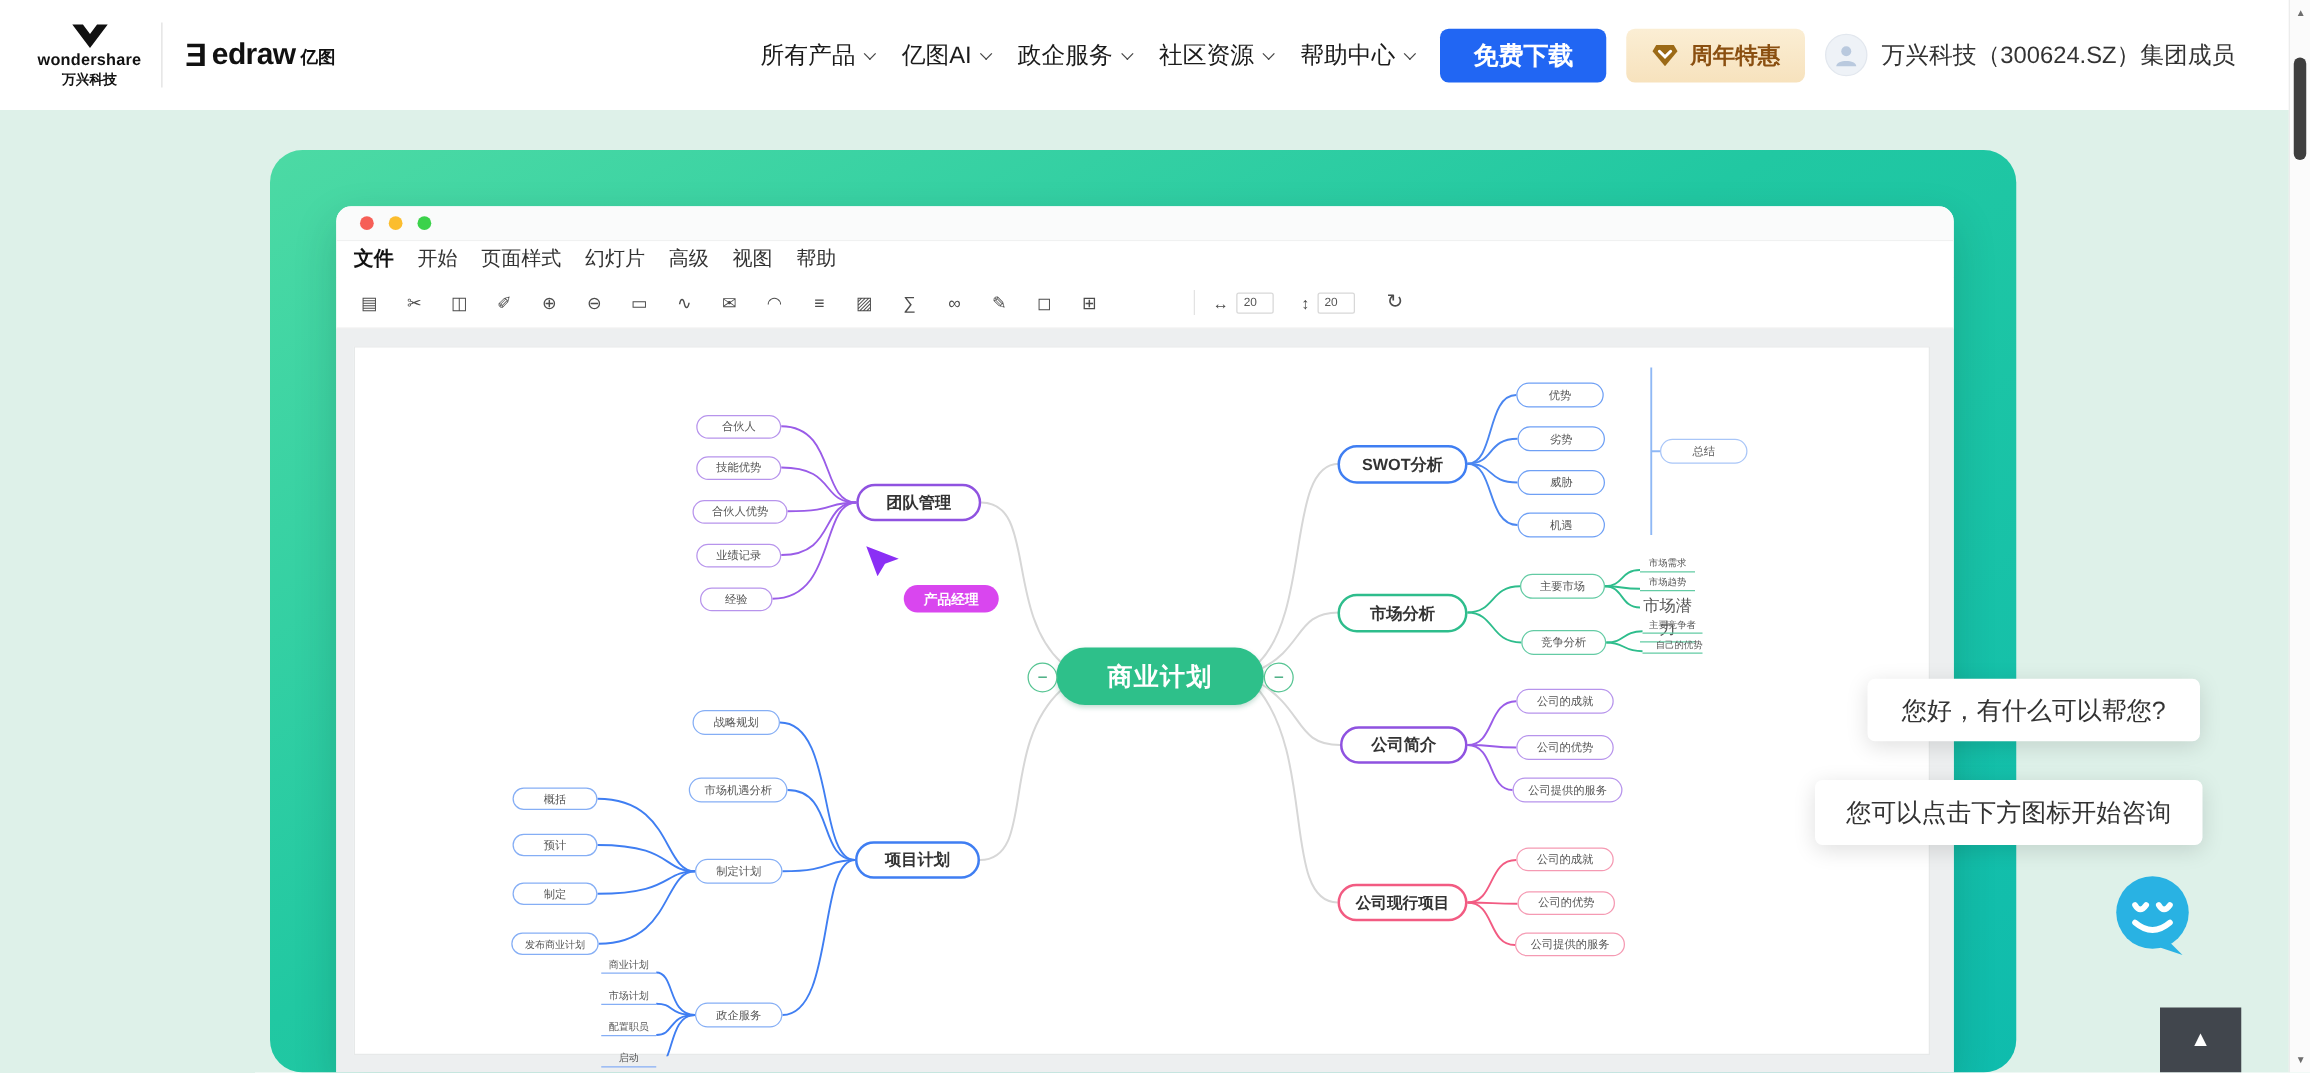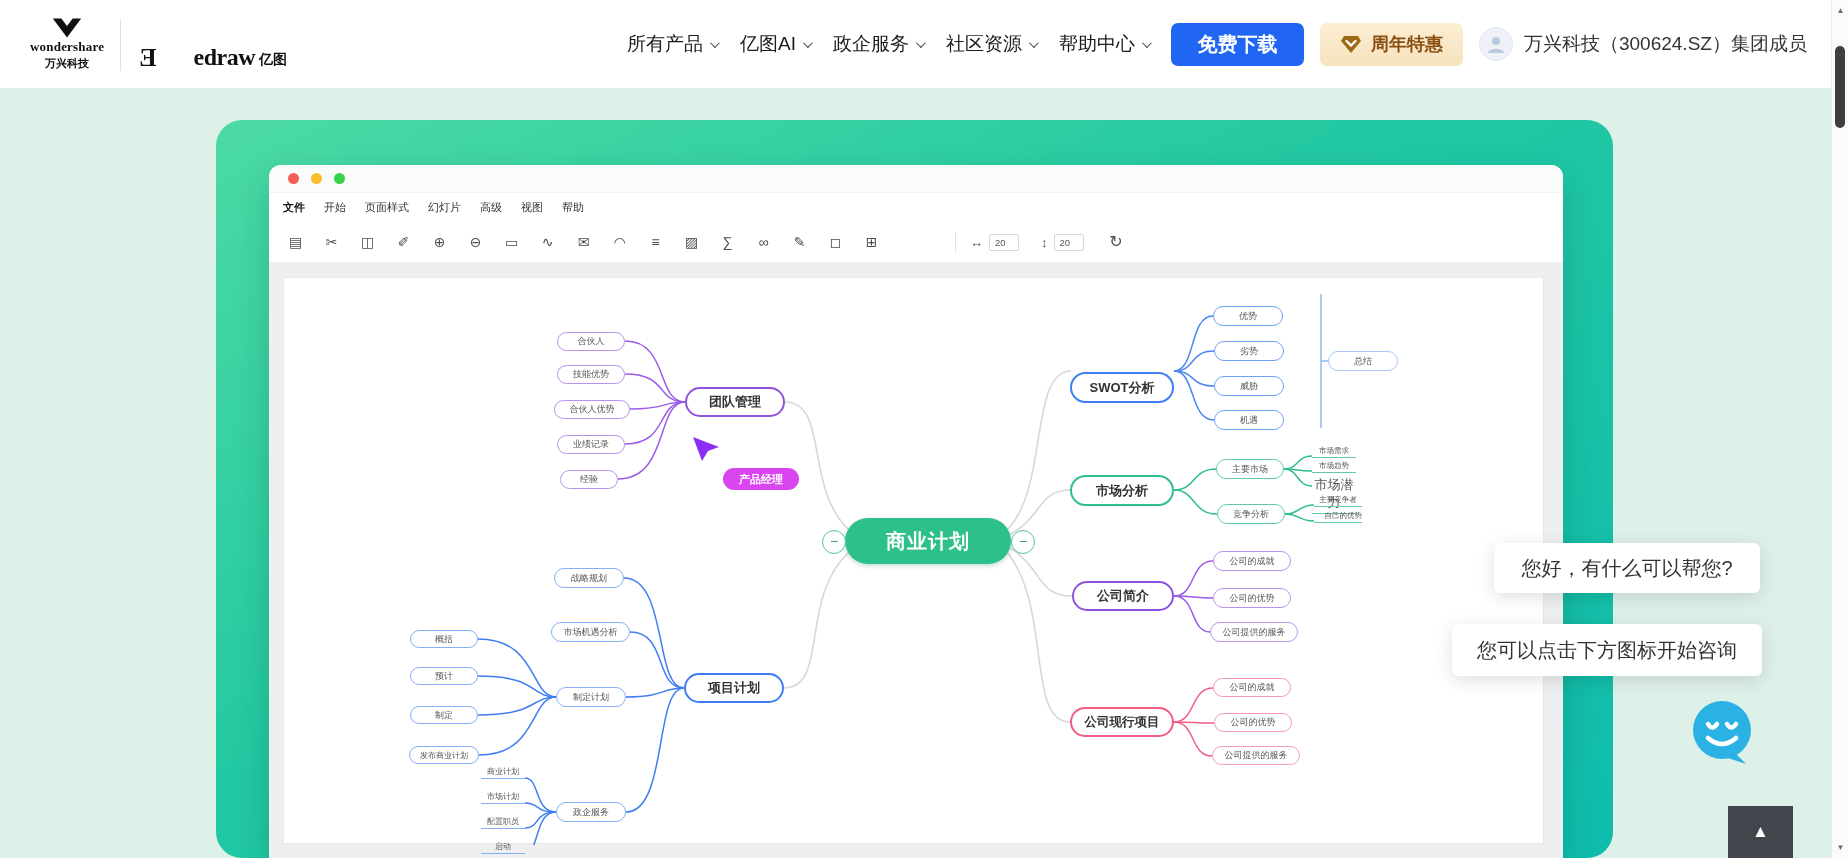--- a/index.html
+++ b/index.html
@@ -1,28 +1,28 @@
 <!DOCTYPE html>
 <html><head>
 <meta charset="utf-8">
 <style>
   * { margin:0; padding:0; box-sizing:border-box; }
   html,body { width:1848px; height:858px; overflow:hidden; }
   body { font-family:"Liberation Sans","DejaVu Sans",sans-serif; background:#def1e9; position:relative; }
 
   
   .header { position:absolute; left:0; top:0; width:1848px; height:88px; background:#ffffff; display:flex; align-items:center; z-index:5; }
-  .brand { display:flex; align-items:flex-end; margin-left:30px;font-family:Liberation Serif, serif; }
+  .brand { display:flex; align-items:center; margin-left:30px; }
   .ws-block { display:flex; flex-direction:column; align-items:center; }
   .ws-name { font-size:13px; font-weight:700; color:#111; letter-spacing:.2px; }
   .ws-cn { font-size:11px; font-weight:700; color:#111; margin-top:1px; }
   .brand-divider { width:1px; height:52px; background:#e0e0e0; margin:0 18px 0 16px; }
   .edraw-block { display:flex; align-items:center; gap:4px; }
   .edraw-mark { font-size:26px; font-weight:700; color:#111; line-height:1; }
-  .edraw-name { font-size:24px; font-weight:700; color:#111; letter-spacing:-.5px;margin-left:33px; }
+  .edraw-name { font-size:24px; font-weight:700; color:#111; letter-spacing:-.5px; }
   .edraw-cn { font-size:14px; font-weight:700; color:#111; margin-top:4px; }
 
   .nav { display:flex; align-items:center; gap:23px; margin-left:340px; }
   .nav-item { display:flex; align-items:center; gap:7px; font-size:19px; color:#1b1b1b; cursor:pointer; white-space:nowrap; }
   .chev { width:7px; height:7px; border:solid #444; border-width:0 1.5px 1.5px 0; transform:rotate(45deg) translateY(-2px); display:inline-block; }
 
   .download-btn { margin-left:22px; width:133px; height:43px; background:#2166f3; color:#fff; font-size:20px; font-weight:600; border:none; border-radius:7px; display:flex; align-items:center; justify-content:center; cursor:pointer; }
   .promo-badge { margin-left:16px; height:43px; padding:0 20px; background:linear-gradient(180deg,#fbeed4,#f7e2bd); border-radius:7px; display:flex; align-items:center; gap:9px; cursor:pointer; }
   .promo-text { font-size:18px; font-weight:700; color:#8a4f10; }
   .account { display:flex; align-items:center; gap:11px; margin-left:16px; }
@@ -30,21 +30,21 @@
   .account-name { font-size:19px; color:#333; white-space:nowrap; }
 
   
   .hero { position:absolute; left:216px; top:120px; width:1397px; height:738px; border-radius:26px; background:linear-gradient(150deg,#4cdaa4 0%,#21c8a2 45%,#0fbcad 100%); }
 
   
   .app-window { position:absolute; left:269px; top:165px; width:1294px; height:693px; background:#fff; border-radius:12px 12px 0 0; box-shadow:0 14px 34px rgba(0,40,30,.18); overflow:hidden; }
   .titlebar { height:28px; background:#fafbfb; border-bottom:1px solid #f0f1f1; display:flex; align-items:center; padding-left:19px; gap:12px; }
   .light { width:11px; height:11px; border-radius:50%; }
   .menubar { height:29px; display:flex; align-items:center; gap:19px; padding-left:14px; background:#fff; }
-  .menu-item { font-size:11px; color:#333; cursor:pointer; }
+  .menu-item { font-size:16px; color:#333; cursor:pointer; }
   .menu-item.active { font-weight:700; color:#111; }
   .toolbar { height:41px; display:flex; align-items:center; padding-left:16px; background:#fff; border-bottom:1px solid #ededed; }
   .tb-icon { width:21px; margin-right:15px; font-size:14px; color:#4d4d4d; text-align:center; cursor:pointer; line-height:1; }
   .tb-sep { width:1px; height:20px; background:#e3e3e3; margin:0 14px 0 58px; }
   .tb-spacing { display:flex; align-items:center; gap:6px; margin-right:22px; }
   .tb-sp-icon { font-size:13px; color:#4d4d4d; }
   .tb-input { width:30px; height:17px; border:1px solid #d8d8d8; border-radius:2px; font-size:9.5px; color:#555; padding-left:5px; font-family:inherit; }
   .canvas { position:absolute; left:0; top:98px; right:0; bottom:0; background:#edeff0; }
   .page { position:absolute; left:14px; top:14px; width:1261px; height:567px; background:#fff; border:1px solid #e7e9e9; }
 
@@ -278,21 +278,21 @@
         <div class="pill child-pill" style="left:272px;top:524px;width:70px;height:20px;border-color:#85aef5;">政企服务</div>
         <div class="pill child-pill" style="left:126px;top:352px;width:68px;height:18px;border-color:#85aef5;">概括</div>
         <div class="pill child-pill" style="left:126px;top:389px;width:68px;height:18px;border-color:#85aef5;">预计</div>
         <div class="pill child-pill" style="left:126px;top:428px;width:68px;height:18px;border-color:#85aef5;">制定</div>
         <div class="pill child-pill" style="left:125px;top:468px;width:70px;height:18px;border-color:#85aef5;font-size:8px;">发布商业计划</div>
         <div class="leaf" style="left:197px;top:488px;width:44px;border-color:#85aef5;">商业计划</div>
         <div class="leaf" style="left:197px;top:513px;width:44px;border-color:#85aef5;">市场计划</div>
         <div class="leaf" style="left:197px;top:538px;width:44px;border-color:#85aef5;">配置职员</div>
         <div class="leaf" style="left:197px;top:563px;width:44px;border-color:#85aef5;">启动</div>
 
-        <div class="pill branch-pill" style="left:786px;top:94px;width:104px;height:31px;border-color:#3f7ef2;">SWOT分析</div>
+        <div class="pill branch-pill" style="left:786px;top:78px;width:104px;height:31px;border-color:#3f7ef2;">SWOT分析</div>
         <div class="pill child-pill" style="left:929px;top:28px;width:70px;height:20px;border-color:#6fa0f5;">优势</div>
         <div class="pill child-pill" style="left:930px;top:63px;width:70px;height:20px;border-color:#6fa0f5;">劣势</div>
         <div class="pill child-pill" style="left:930px;top:98px;width:70px;height:20px;border-color:#6fa0f5;">威胁</div>
         <div class="pill child-pill" style="left:930px;top:132px;width:70px;height:20px;border-color:#6fa0f5;">机遇</div>
         <div class="pill child-pill" style="left:1044px;top:73px;width:70px;height:20px;border-color:#a9c6f8;">总结</div>
 
         <div class="pill branch-pill" style="left:786px;top:197px;width:104px;height:31px;border-color:#2ebd8c;">市场分析</div>
         <div class="pill child-pill" style="left:932px;top:181px;width:68px;height:20px;border-color:#63cba4;">主要市场</div>
         <div class="pill child-pill" style="left:933px;top:226px;width:68px;height:20px;border-color:#63cba4;">竞争分析</div>
         <div class="leaf" style="left:1028px;top:168px;width:44px;font-size:7.5px;border-color:#63cba4;">市场需求</div>

